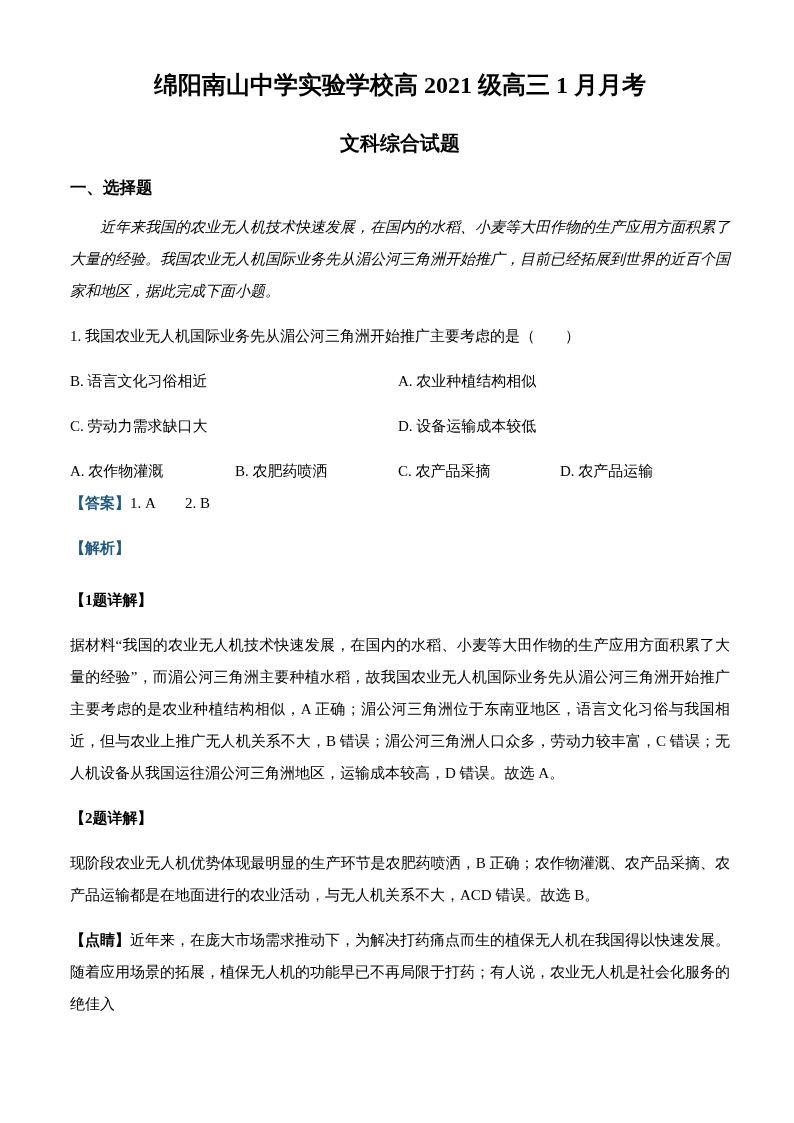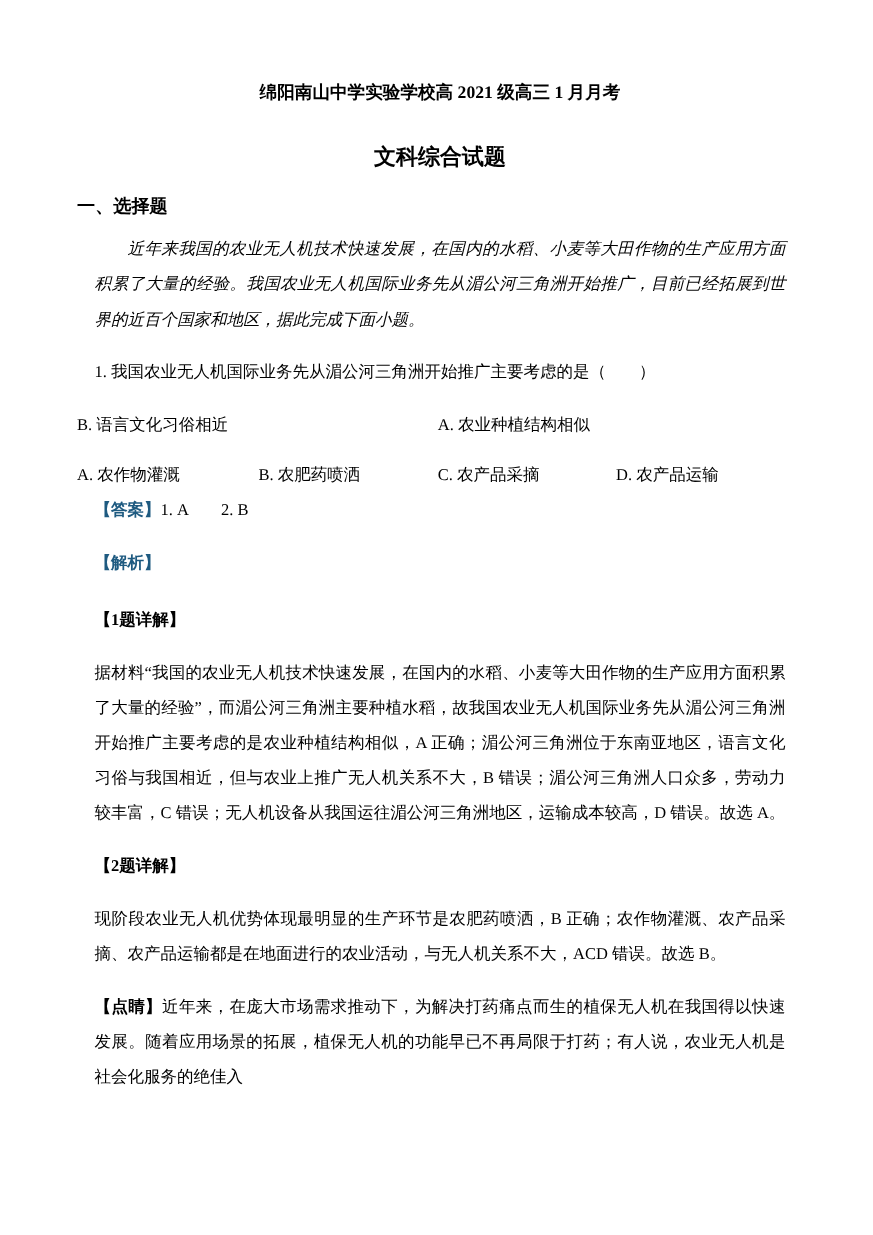--- a/index.html
+++ b/index.html
@@ -10,30 +10,30 @@
   *{box-sizing:border-box;}
   html,body{margin:0;padding:0;background:#ffffff;}
   .page{
     width:794px;height:1123px;margin:0 auto;background:var(--page-bg);
     color:var(--text);
     font-family:"Liberation Serif","DejaVu Serif",serif;
     padding:72px 64px 0 70px;
     overflow:hidden;
   }
   .title{
-    font-size:16px;line-height:26px;font-weight:bold;text-align:center;margin:0;
+    font-size:24px;line-height:26px;font-weight:bold;text-align:center;margin:0;
   }
   .subtitle{
     font-size:20px;line-height:24px;font-weight:bold;text-align:center;margin:33px 0 0 0;
   }
   .section-heading{
     font-size:16.5px;line-height:20px;font-weight:bold;margin-top:23px;
   }
   .b{margin-top:13px;font-size:15px;line-height:32px;}
-  p{margin:16px;}
+  p{margin:0;}
   .passage{
     text-indent:2em;text-align:justify;
     font-style:italic;
   }
   .stem{text-align:left;}
   .opts{display:flex;}
   .opts.two > span:first-child{width:328px;flex:0 0 328px;}
   .opts.four > span:nth-child(1){width:165px;flex:0 0 165px;}
   .opts.four > span:nth-child(2){width:163px;flex:0 0 163px;}
   .opts.four > span:nth-child(3){width:162px;flex:0 0 162px;}
@@ -55,20 +55,24 @@
 
   <div class="section-heading">一、选择题</div>
 
   <p class="b passage">近年来我国的农业无人机技术快速发展，在国内的水稻、小麦等大田作物的生产应用方面积累了大量的经验。我国农业无人机国际业务先从湄公河三角洲开始推广，目前已经拓展到世界的近百个国家和地区，据此完成下面小题。</p>
 
   <div>
     <p class="b stem">1. 我国农业无人机国际业务先从湄公河三角洲开始推广主要考虑的是（　　）</p>
     <div class="b opts two">
       <span>B. 语言文化习俗相近</span>
       <span>A. 农业种植结构相似</span>
+    </div>
+    <div class="b opts two">
+      <span>C. 劳动力需求缺口大</span>
+      <span>D. 设备运输成本较低</span>
     </div>
   </div>
 
   <div>
     <div class="b opts four">
       <span>A. 农作物灌溉</span>
       <span>B. 农肥药喷洒</span>
       <span>C. 农产品采摘</span>
       <span>D. 农产品运输</span>
     </div>

